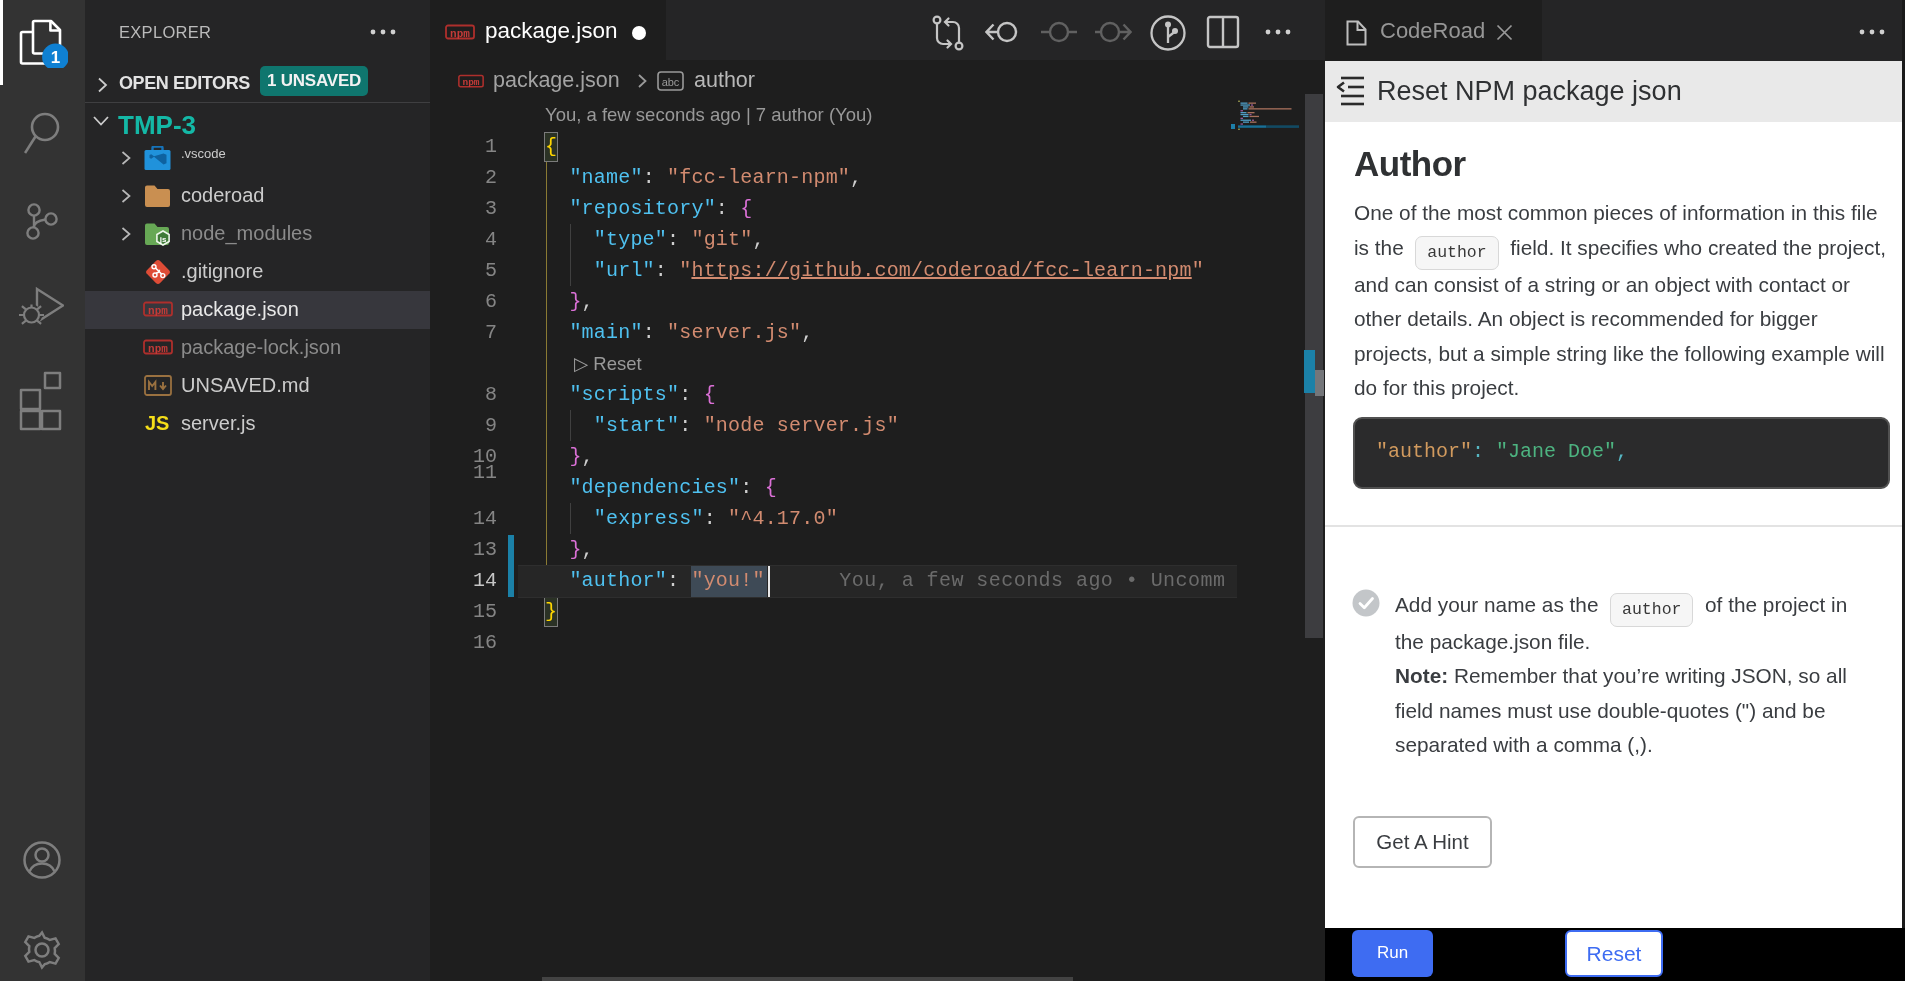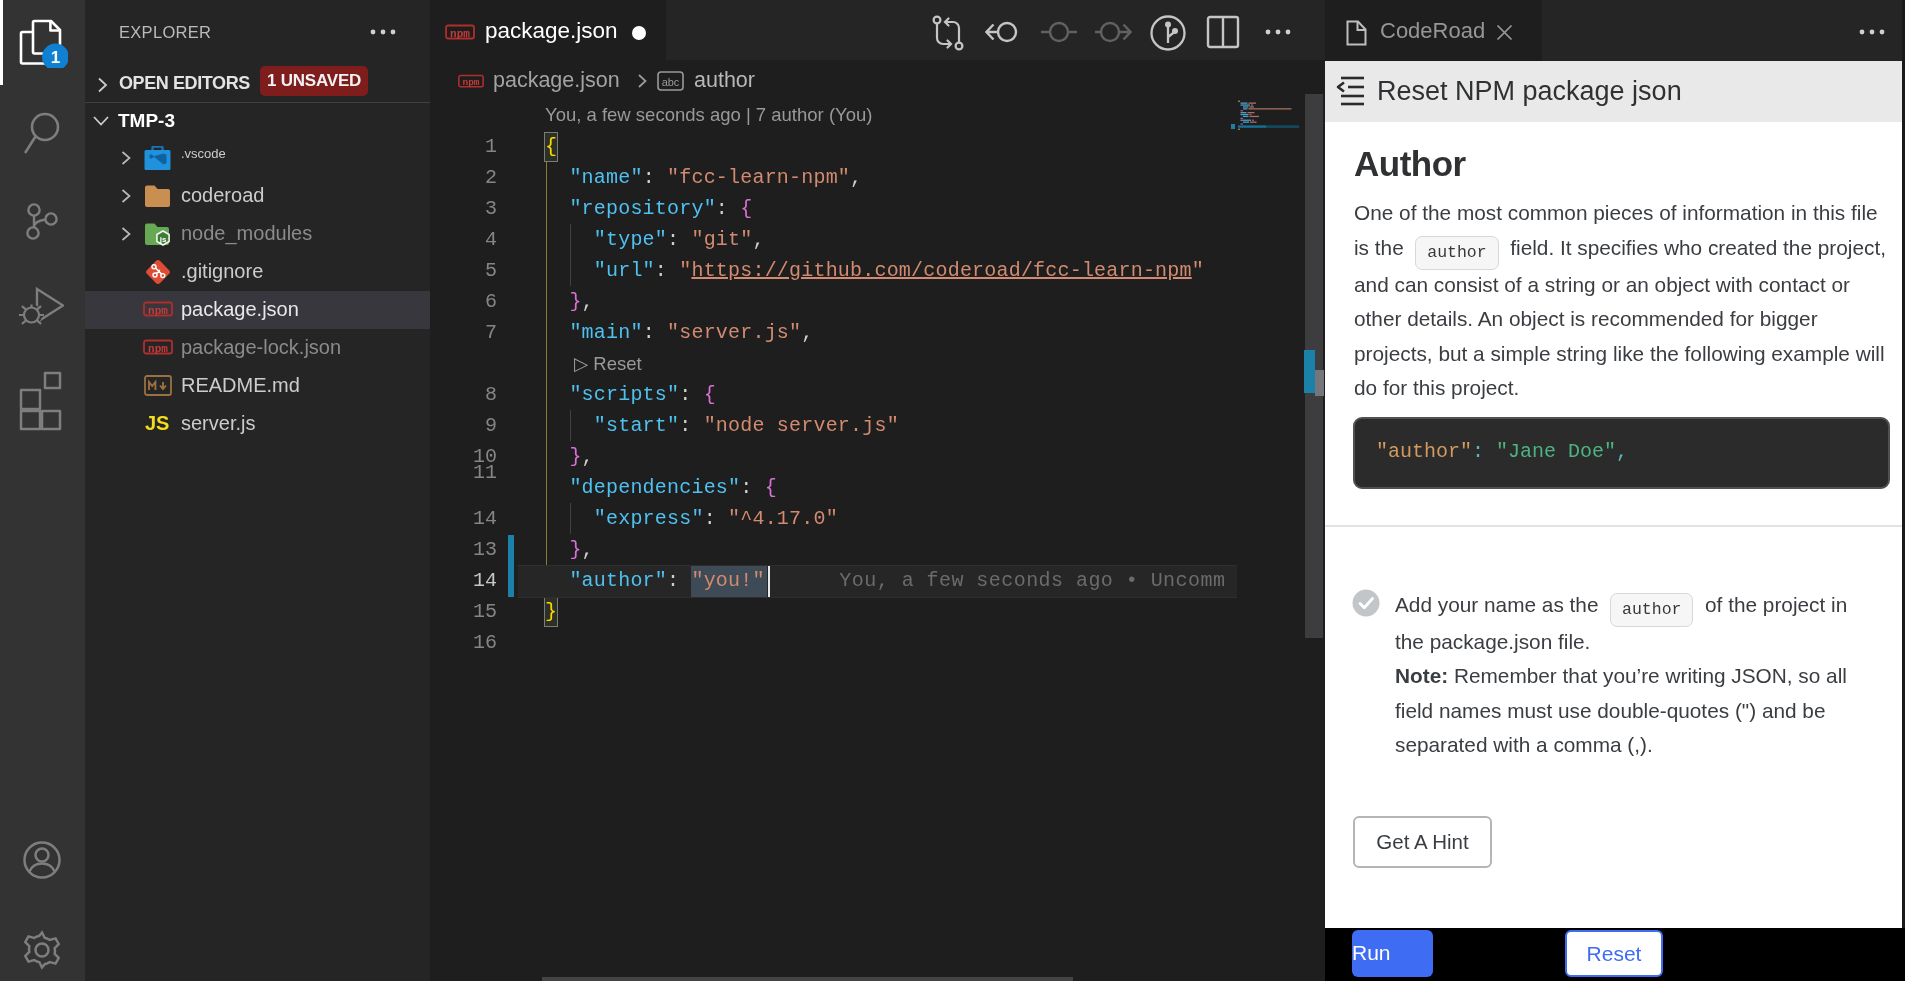--- a/index.html
+++ b/index.html
@@ -98,26 +98,26 @@
     <g fill="#d0d0d0">
       <circle cx="4" cy="4" r="2.4"></circle>
       <circle cx="14" cy="4" r="2.4"></circle>
       <circle cx="24" cy="4" r="2.4"></circle>
     </g>
   </svg>
 <svg class="abs" style="left:94px;top:76px" width="18" height="18" viewBox="0 0 18 18">
     <path d="M5 2.5 L12 9 L5 15.5" fill="none" stroke="#cccccc" stroke-width="1.8"></path>
   </svg>
 <div class="abs" style="left:119px;top:73px;font-size:18px;font-weight:bold;color:#e3e3e3;letter-spacing:-0.4px">OPEN EDITORS</div>
-<div class="abs" style="left:260px;top:66px;width:108px;height:30px;background:#7f1d1d;border-radius:5px;color:#f2f2f2;font-size:17px;font-weight:bold;text-align:center;line-height:30px;letter-spacing:-0.2px">1 UNSAVED</div>
+<div class="abs" style="left:260px;top:66px;width:108px;height:30px;background:#0f766e;border-radius:5px;color:#f2f2f2;font-size:17px;font-weight:bold;text-align:center;line-height:30px;letter-spacing:-0.2px">1 UNSAVED</div>
 <div class="abs" style="left:85px;top:102px;width:345px;height:1px;background:#3f3f41"></div>
 <svg class="abs" style="left:91px;top:112px" width="20" height="18" viewBox="0 0 20 18">
     <path d="M3 5 L10 12.5 L17 5" fill="none" stroke="#cccccc" stroke-width="1.8"></path>
   </svg>
-<div class="abs" style="left:118px;top:110px;font-size:19px;font-weight:bold;color:#ffffff">TMP-3</div>
+<div class="abs" style="left:118px;top:110px;font-size:26px;font-weight:bold;color:#14b8a6">TMP-3</div>
 
 <div class="abs" style="left:85px;top:291px;width:345px;height:38px;background:#37373d"></div>
 <svg class="abs" style="left:118px;top:149px" width="16" height="18" viewBox="0 0 16 18">
     <path d="M4.5 3 L11.5 9 L4.5 15" fill="none" stroke="#b8b8b8" stroke-width="1.7"></path>
   </svg>
 <svg class="abs" style="left:118px;top:187px" width="16" height="18" viewBox="0 0 16 18">
     <path d="M4.5 3 L11.5 9 L4.5 15" fill="none" stroke="#b8b8b8" stroke-width="1.7"></path>
   </svg>
 <svg class="abs" style="left:118px;top:225px" width="16" height="18" viewBox="0 0 16 18">
     <path d="M4.5 3 L11.5 9 L4.5 15" fill="none" stroke="#b8b8b8" stroke-width="1.7"></path>
@@ -166,21 +166,21 @@
   <rect x="1" y="2.5" width="28" height="13" rx="2" fill="none" stroke="#ae2f2c" stroke-width="1.8"></rect>
   <text x="15" y="13.6" font-size="11" font-weight="bold" fill="#c43b38" text-anchor="middle" font-family="Liberation Mono">npm</text>
 </svg>
 <div class="abs" style="left:181px;top:336px;font-size:20px;color:#8b8b8b">package-lock.json</div>
 
 <svg class="abs" style="left:144px;top:375px" width="28" height="21" viewBox="0 0 28 21">
   <rect x="1" y="1" width="26" height="19" rx="2" fill="none" stroke="#9a7140" stroke-width="1.8"></rect>
   <path d="M5 15 V7 l3.2 4 L11.4 7 v8" fill="none" stroke="#9a7140" stroke-width="1.9"></path>
   <path d="M19 7 v6 M16 10.5 l3 3.5 l3 -3.5" fill="none" stroke="#9a7140" stroke-width="1.9"></path>
 </svg>
-<div class="abs" style="left:181px;top:374px;font-size:20px;color:#cccccc">README.md</div>
+<div class="abs" style="left:181px;top:374px;font-size:20px;color:#cccccc">UNSAVED.md</div>
 
 <div class="abs" style="left:145px;top:412px;font-size:20px;font-weight:bold;color:#f5de19;font-family:'Liberation Sans'">JS</div>
 <div class="abs" style="left:181px;top:412px;font-size:20px;color:#cccccc">server.js</div>
 <div class="abs" id="editor"></div>
 <div class="abs" id="tabstrip"></div>
 <div class="abs" id="tab1"></div>
 
 <svg class="abs" style="left:445px;top:23px" width="30" height="19" viewBox="0 0 30 19">
   <rect x="1" y="2.5" width="28" height="13" rx="2" fill="none" stroke="#ae2f2c" stroke-width="1.8"></rect>
   <text x="15" y="13.6" font-size="11" font-weight="bold" fill="#c43b38" text-anchor="middle" font-family="Liberation Mono">npm</text>
@@ -384,14 +384,14 @@
 
 <svg class="abs" style="left:1352px;top:589px" width="28" height="28" viewBox="0 0 28 28">
   <circle cx="14" cy="14" r="13.5" fill="#c3c6c9"></circle>
   <path d="M8 14.5 L12.3 18.8 L20.5 9.5" fill="none" stroke="#ffffff" stroke-width="2.8" stroke-linecap="round" stroke-linejoin="round"></path>
 </svg>
 <div class="abs" style="left:1395px;top:588px;width:510px;font-size:20.8px;line-height:34.4px;color:#3a3d41">Add your name as the&nbsp; <span class="icode">author</span> &nbsp;of the project in<br>the package.json file.<br><b>Note:</b> Remember that you’re writing JSON, so all<br>field names must use double-quotes (") and be<br>separated with a comma (,).</div>
 
 <div class="abs" style="left:1353px;top:816px;width:139px;height:52px;border:2px solid #b5b5b5;border-radius:6px;background:#ffffff;color:#3a3d41;font-size:20.5px;text-align:center;line-height:48px">Get A Hint</div>
 
 <div class="abs" style="left:1325px;top:928px;width:580px;height:53px;background:#000000"></div>
-<div class="abs" style="left:1352px;top:930px;width:81px;height:47px;background:#3e6cf2;border-radius:6px;color:#ffffff;font-size:21px;line-height:46px">Run</div>
+<div class="abs" style="left:1352px;top:930px;width:81px;height:47px;background:#3e6cf2;border-radius:6px;color:#ffffff;font-size:17px;text-align:center;line-height:46px">Run</div>
 <div class="abs" style="left:1565px;top:930px;width:98px;height:47px;background:#ffffff;border:2px solid #3e6cf2;border-radius:6px;color:#3e6cf2;font-size:21px;text-align:center;line-height:43px">Reset</div>
 
 </body></html>

